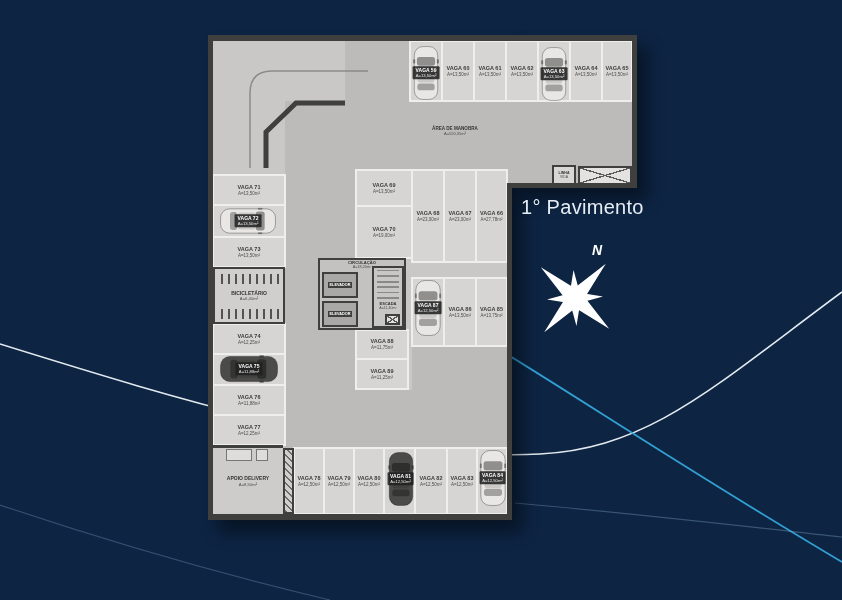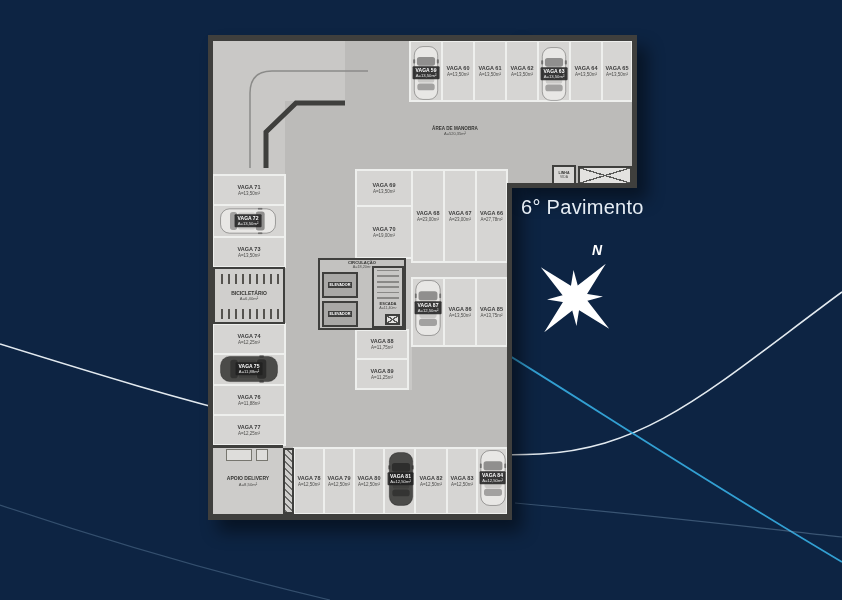--- a/index.html
+++ b/index.html
@@ -308,21 +308,21 @@
         <use href="#car-shape"></use>
       </svg>
     <div class="car-plate">
       <span class="pl">VAGA 84</span>
         <span class="pa">A=12,50m²</span>
     </div>
   </div>
 
 </div>
 
-<div class="page-title">6° Pavimento</div>
+<div class="page-title">1° Pavimento</div>
 
 <svg class="abs" width="116" height="116" style="left:518px;top:240px">
   <g transform="translate(57,58) rotate(42)" fill="#ffffff">
     <path d="M0,-46 L7,-7 L46,0 L7,7 L0,46 L-7,7 L-46,0 L-7,-7 Z"></path>
     <path d="M0,-28 L5,-5 L28,0 L5,5 L0,28 L-5,5 L-28,0 L-5,-5 Z" transform="rotate(45)"></path>
   </g>
 </svg>
 <div class="north">N</div>
 
 </body></html>

